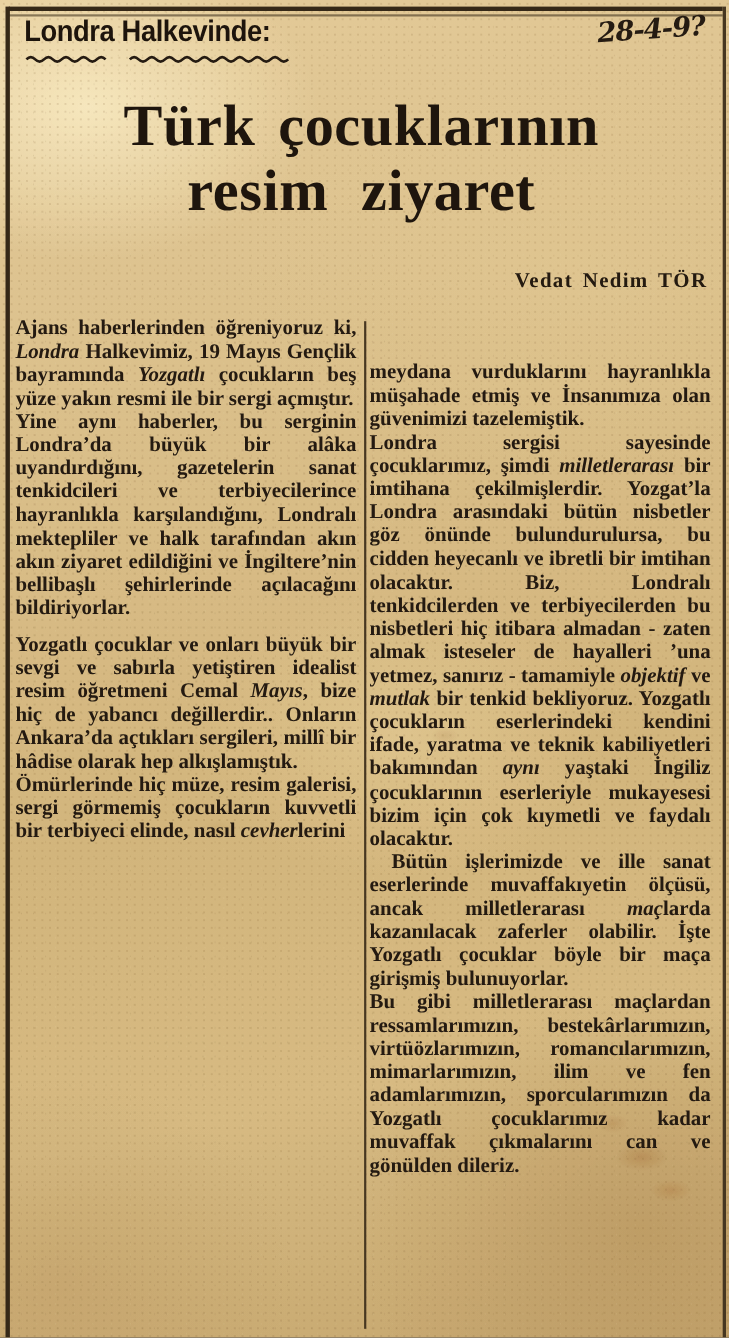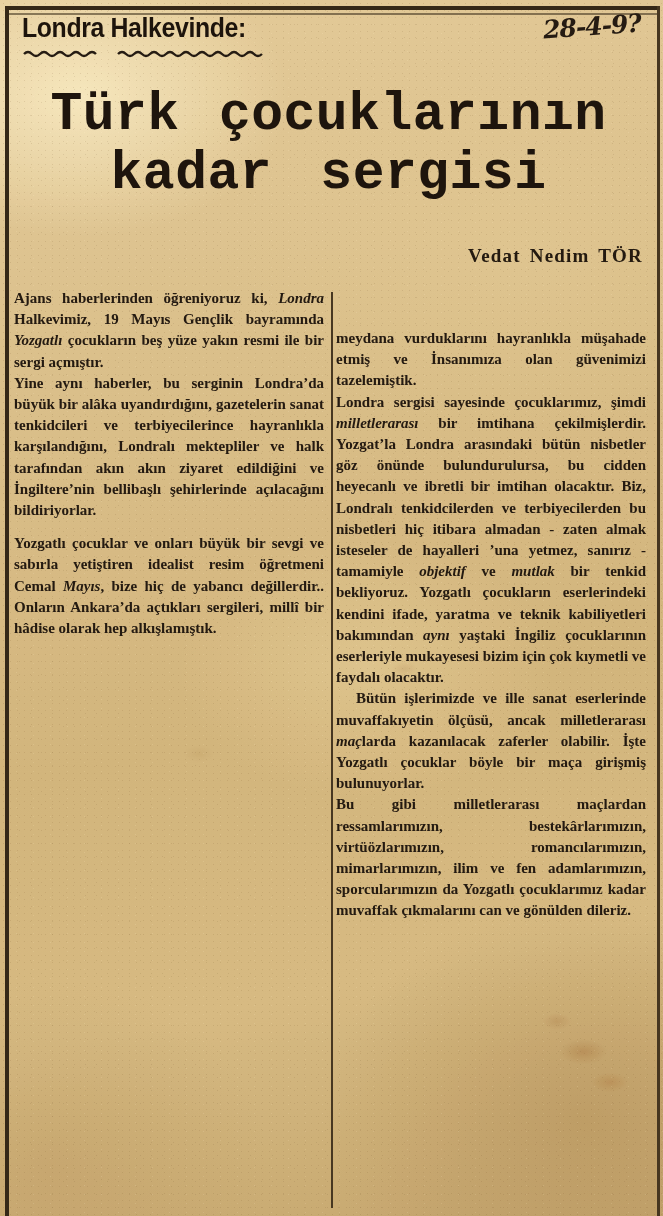--- a/index.html
+++ b/index.html
@@ -109,21 +109,21 @@
     width: 248px;
     height: 9px;
     display: block;
   }
 
   
   .headline {
     position: absolute;
     left: 8px; right: 14px; top: 88px;
     text-align: center;
-    font-family: Liberation Mono, monospace;
+    font-family: Liberation Serif, serif;
     font-weight: 700;
     font-size: 53px;
     line-height: 1.03;
     letter-spacing: 0.5px;
     color: #241b13;
     word-spacing: 7px;
   }
   .headline .hl2 { display: block; margin-top: 4px; word-spacing: 16px; }
 
   
@@ -142,21 +142,21 @@
   .body {
     position: absolute;
     left: 14px; right: 8px; top: 288px; bottom: 4px;
     display: flex;
     gap: 0;
   }
   .col {
     width: 310px;
     flex: 0 0 310px;
     font-family: "Liberation Serif", serif;
-    font-size: 15px;
+    font-size: 19px;
     line-height: 21.2px;
     color: #2a2017;
     text-align: justify;
     text-justify: inter-word;
     font-weight: 600;
     -webkit-font-smoothing: none;
   }
   .col.right { margin-left: 12px; margin-top: 40px; }
 
   .col p {
@@ -189,30 +189,31 @@
   <div class="kicker-wrap">
     <div class="kicker">Londra Halkevinde:</div>
     <svg class="squiggle" viewBox="0 0 248 9" preserveAspectRatio="none">
       <path d="M2 5 q4 -4 8 0 t8 0 t8 0 t8 0 t8 0 t8 0 t8 0 t8 0 t8 0" fill="none" stroke="#2b2118" stroke-width="2.4"></path>
       <path d="M96 5 q4 -4 8 0 t8 0 t8 0 t8 0 t8 0 t8 0 t8 0 t8 0 t8 0 t8 0 t8 0 t8 0 t8 0 t8 0 t8 0 t8 0 t8 0 t8 0" fill="none" stroke="#2b2118" stroke-width="2.4"></path>
     </svg>
   </div>
 
   <div class="headline">
     <span class="hl1">Türk çocuklarının</span>
-    <span class="hl2">kadar  sergisi</span>
+    <span class="hl2">resim  ziyaret</span>
   </div>
 
   <div class="byline">Vedat Nedim TÖR</div>
 
   <div class="body">
     <div class="col left" id="col-left">
         <p><span>Ajans haberlerinden öğreniyoruz ki, </span><em>Londra</em><span> Halkevimiz, 19 Mayıs Gençlik bayramında </span><em>Yozgatlı</em><span> çocukların beş yüze yakın resmi ile bir sergi açmıştır.</span></p>
         <p><span>Yine aynı haberler, bu serginin Londra’da büyük bir alâka uyandırdığını, gazetelerin sanat tenkidcileri ve terbiyecilerince hayranlıkla karşılandığını, Londralı mektepliler ve halk tarafından akın akın ziyaret edildiğini ve İngiltere’nin bellibaşlı şehirlerinde açılacağını bildiriyorlar.</span></p>
         <p class="gap"><span>Yozgatlı çocuklar ve onları büyük bir sevgi ve sabırla yetiştiren idealist resim öğretmeni Cemal </span><em>Mayıs</em><span>, bize hiç de yabancı değillerdir.. Onların Ankara’da açtıkları sergileri, millî bir hâdise olarak hep alkışlamıştık.</span></p>
+        <p><span>Ömürlerinde hiç müze, resim galerisi, sergi görmemiş çocukların kuvvetli bir terbiyeci elinde, nasıl </span><em>cevher</em><span>lerini</span></p>
       </div>
     <div class="col right" id="col-right">
         <p><span>meydana vurduklarını hayranlıkla müşahade etmiş ve İnsanımıza olan güvenimizi tazelemiştik.</span></p>
         <p><span>Londra sergisi sayesinde çocuklarımız, şimdi </span><em>milletlerarası</em><span> bir imtihana çekilmişlerdir. Yozgat’la Londra arasındaki bütün nisbetler göz önünde bulundurulursa, bu cidden heyecanlı ve ibretli bir imtihan olacaktır. Biz, Londralı tenkidcilerden ve terbiyecilerden bu nisbetleri hiç itibara almadan - zaten almak isteseler de hayalleri ’una yetmez, sanırız - tamamiyle </span><em>objektif</em><span> ve </span><em>mutlak</em><span> bir tenkid bekliyoruz. Yozgatlı çocukların eserlerindeki kendini ifade, yaratma ve teknik kabiliyetleri bakımından </span><em>aynı</em><span> yaştaki İngiliz çocuklarının eserleriyle mukayesesi bizim için çok kıymetli ve faydalı olacaktır.</span></p>
         <p class="indent"><span>Bütün işlerimizde ve ille sanat eserlerinde muvaffakıyetin ölçüsü, ancak milletlerarası </span><em>maç</em><span>larda kazanılacak zaferler olabilir. İşte Yozgatlı çocuklar böyle bir maça girişmiş bulunuyorlar.</span></p>
         <p><span>Bu gibi milletlerarası maçlardan ressamlarımızın, bestekârlarımızın, virtüözlarımızın, romancılarımızın, mimarlarımızın, ilim ve fen adamlarımızın, sporcularımızın da Yozgatlı çocuklarımız kadar muvaffak çıkmalarını can ve gönülden dileriz.</span></p>
       </div>
   </div>
 
 </div>

